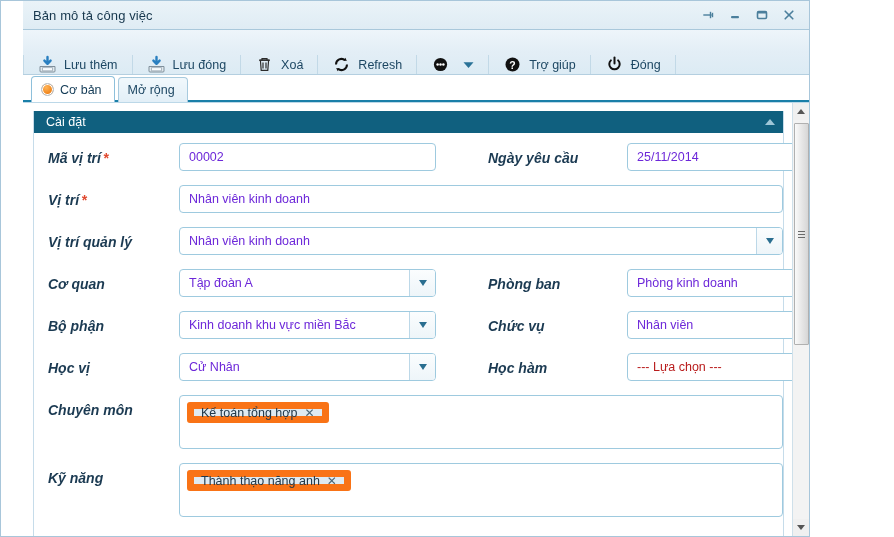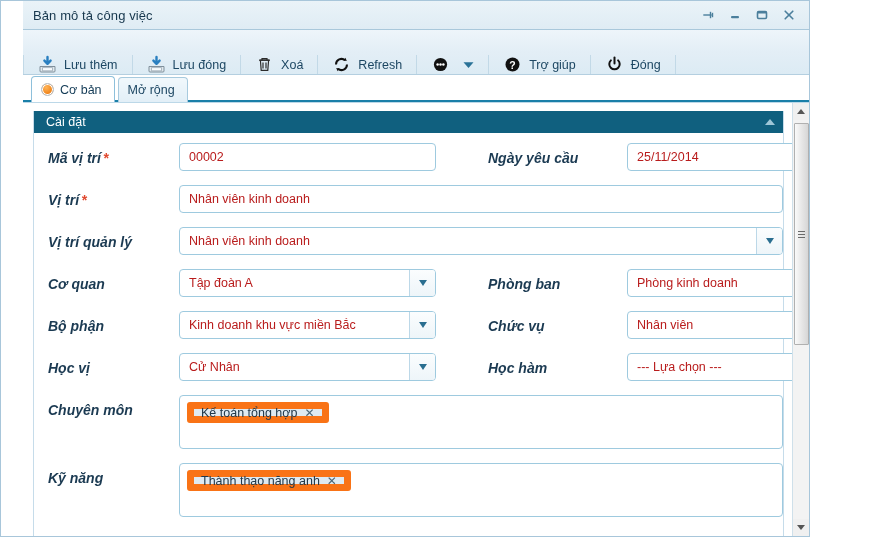--- a/index.html
+++ b/index.html
@@ -153,21 +153,21 @@
   .ctl-w-lg { width: 685px; }
   .ctl-w-date { width: 258px; }
 
   .inp {
     width: 100%;
     height: 28px;
     border: 1px solid #9ecadf;
     border-radius: 4px;
     background: #ffffff;
     font-size: 12.5px;
-    color: #b91c1c;
+    color: #6d28d9;
     padding: 0 9px;
     font-family: "Liberation Sans", sans-serif;
     outline: none;
   }
   .inp::placeholder { color: #9aa7ad; }
   .inp.placeholderish { color: #b91c1c; }
 
   .sel-wrap { position: relative; width: 100%; }
   .sel-wrap .inp { padding-right: 32px; }
   .sel-btn {

